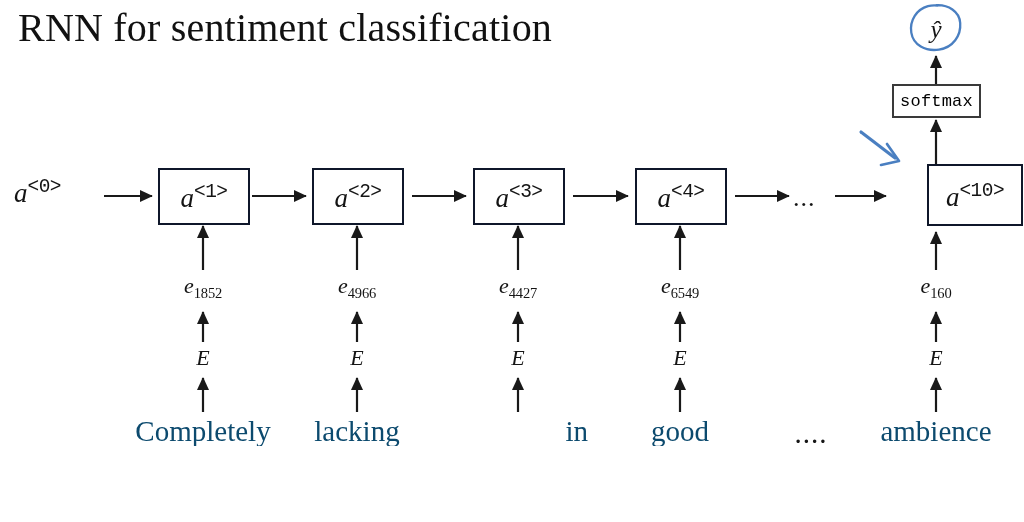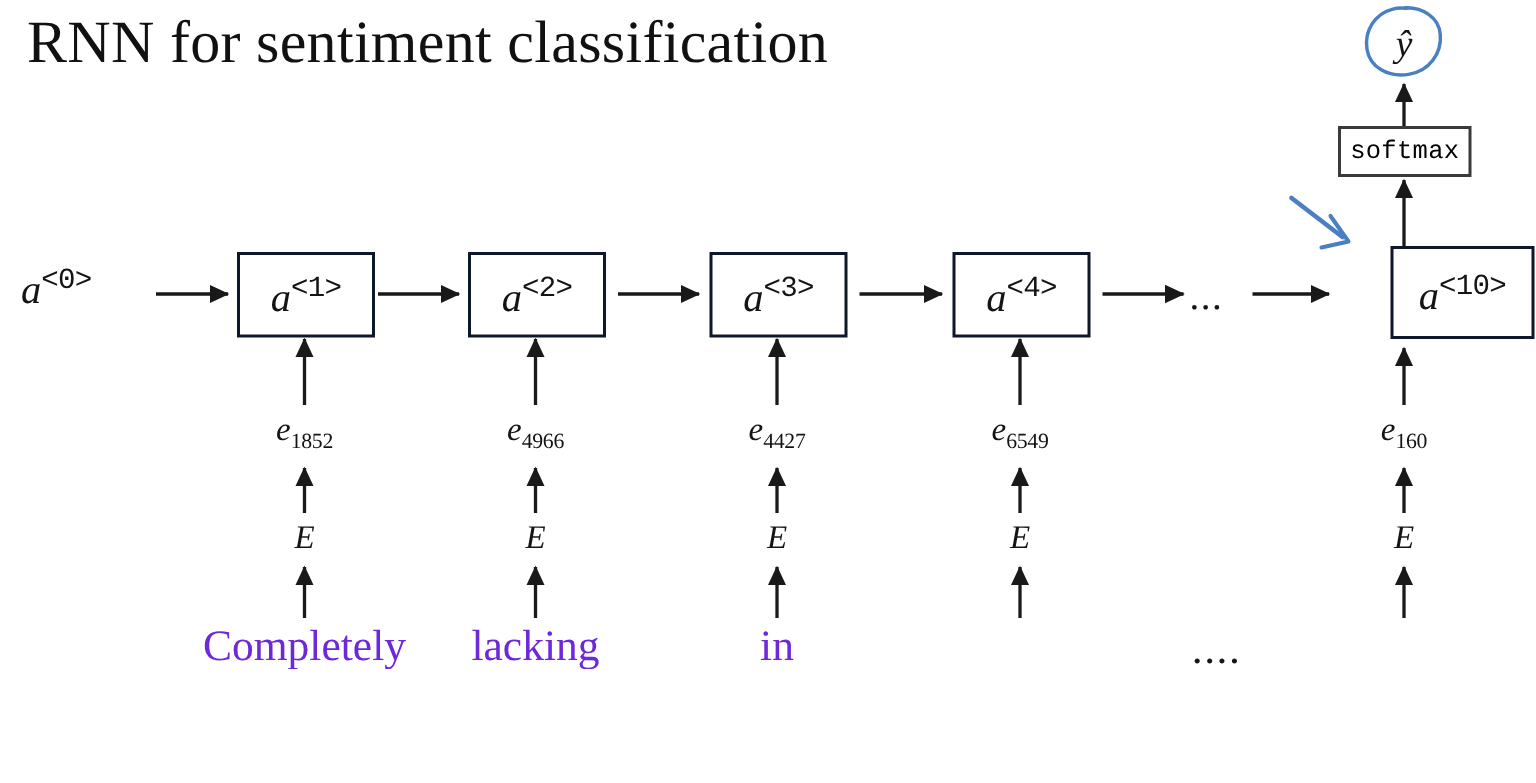--- a/index.html
+++ b/index.html
@@ -139,21 +139,21 @@
     font-style: italic;
     font-size: 22px;
     color: #141414;
     text-align: center;
   }
 
   
   .word {
     font-family: "Liberation Serif", serif;
     font-size: 29px;
-    color: #6d28d9;
+    color: #0c4a6e;
     text-align: center;
     white-space: nowrap;
   }
 
   
   #chain-ellipsis {
     font-family: "Liberation Serif", serif;
     font-size: 26px;
     color: #141414;
     letter-spacing: 1px;
@@ -284,21 +284,23 @@
   </div>
 
   <div class="abs E-label" style="left:153px; top:345px; width:100px;">E</div>
   <div class="abs E-label" style="left:307px; top:345px; width:100px;">E</div>
   <div class="abs E-label" style="left:468px; top:345px; width:100px;">E</div>
   <div class="abs E-label" style="left:630px; top:345px; width:100px;">E</div>
   <div class="abs E-label" style="left:886px; top:345px; width:100px;">E</div>
 
   <div class="abs word" style="left:113px; top:415px; width:180px;">Completely</div>
   <div class="abs word" style="left:277px; top:415px; width:160px;">lacking</div>
-  <div class="abs word" style="left:448px; top:415px; width:140px;">in</div>
+  <div class="abs word" style="left:448px; top:415px; width:140px;text-align:right;">in</div>
+  <div class="abs word" style="left:610px; top:415px; width:140px;">good</div>
+  <div class="abs word" style="left:856px; top:415px; width:160px;">ambience</div>
 
   <div class="abs" id="bottom-ellipsis" style="left:786px; top:417px; width:50px; text-align:center;">....</div>
 
   <svg id="handwriting-layer" viewBox="0 0 1024 522">
 
     <g stroke="#4a7fc1" fill="none" stroke-linecap="round" stroke-linejoin="round">
       <path d="M861,132 L895,158" stroke-width="3.1"></path>
       <path d="M887,144 L899,161 L881,165" stroke-width="2.7"></path>
     </g>
 

